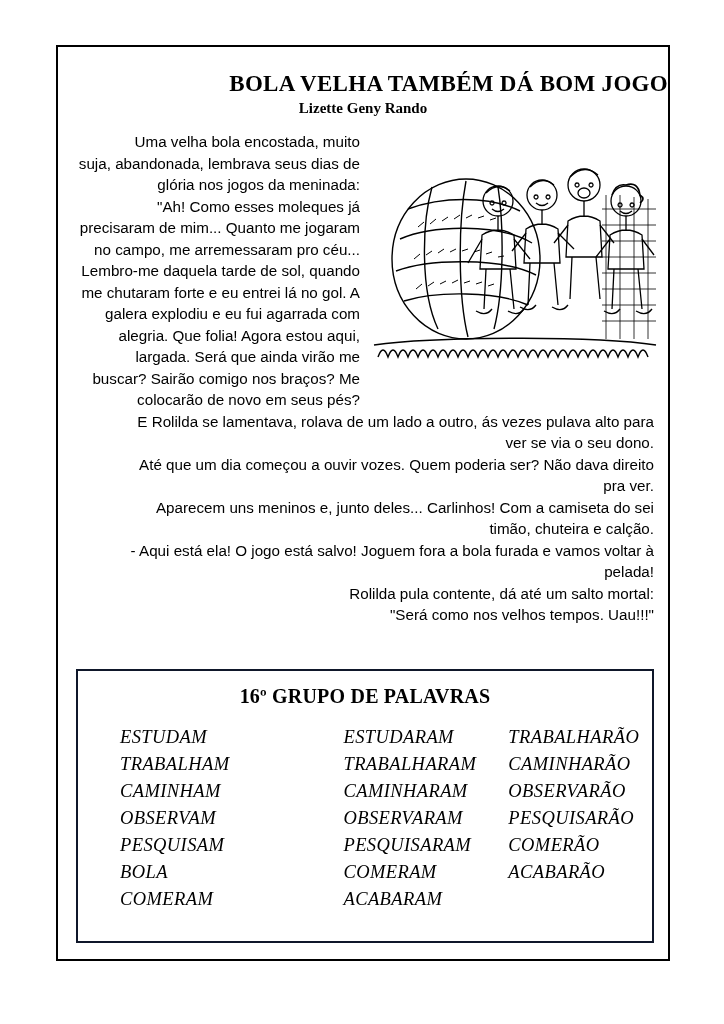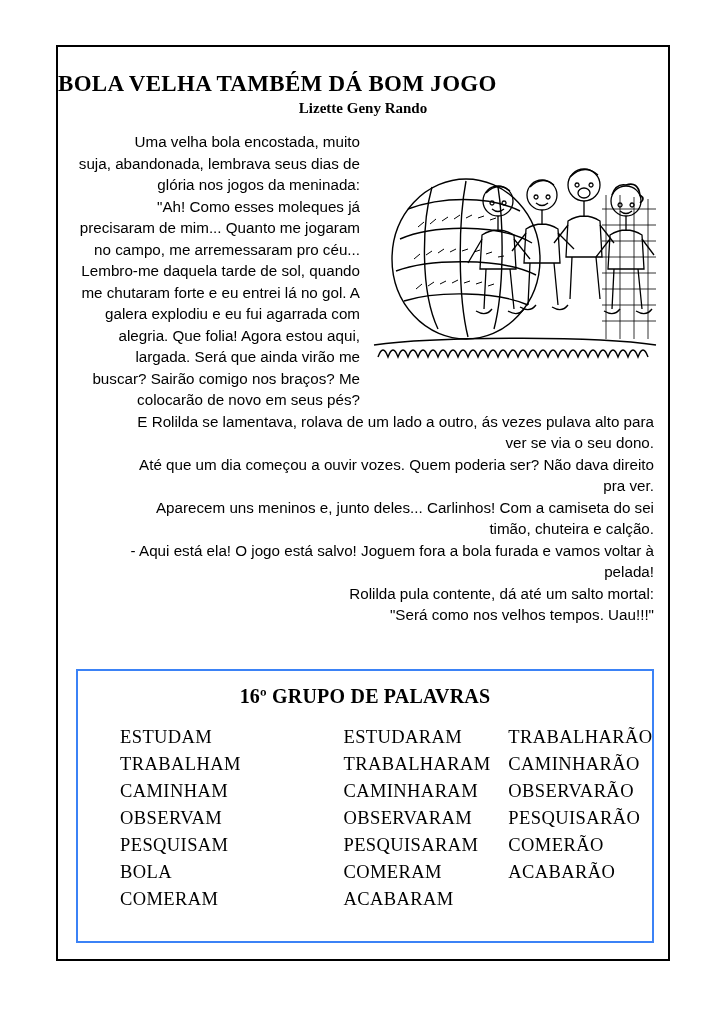--- a/index.html
+++ b/index.html
@@ -28,21 +28,21 @@
   .inner {
     position: absolute;
     left: 0; top: 0;
     width: 100%;
     height: 100%;
   }
   .title {
     font-family: "Liberation Serif", serif;
     font-weight: bold;
     font-size: 23px;
-    text-align: left;
+    text-align: right;
     letter-spacing: 0.3px;
     margin-top: 24px;
   }
   .author {
     font-family: "Liberation Serif", serif;
     font-weight: bold;
     font-size: 15px;
     text-align: center;
     margin-top: 3px;
   }
@@ -72,21 +72,21 @@
   }
   .illus svg {
     display: block;
   }
   .wordbox {
     position: absolute;
     left: 18px;
     top: 622px;
     width: 578px;
     height: 274px;
-    border: 2px solid #3b82f6;
+    border: 2px solid #0f172a;
     box-sizing: border-box;
   }
   .wordbox-title {
     font-family: "Liberation Serif", serif;
     font-weight: bold;
     font-size: 20px;
     text-align: center;
     margin-top: 14px;
     letter-spacing: 0.2px;
   }
@@ -96,20 +96,21 @@
     grid-template-columns: 42% 31% 27%;
     padding-left: 42px;
     box-sizing: border-box;
   }
   .wordgrid .cell {
     font-family: "Liberation Serif", serif;
     font-size: 18.5px;
     line-height: 27px;
     letter-spacing: 0.4px;
     white-space: nowrap;
+    font-style: italic;
   }
 </style>
 </head>
 <body>
 
 <div class="page">
   <div class="inner">
 
     <div class="title">BOLA VELHA TAMBÉM DÁ BOM JOGO</div>
     <div class="author">Lizette Geny Rando</div>

